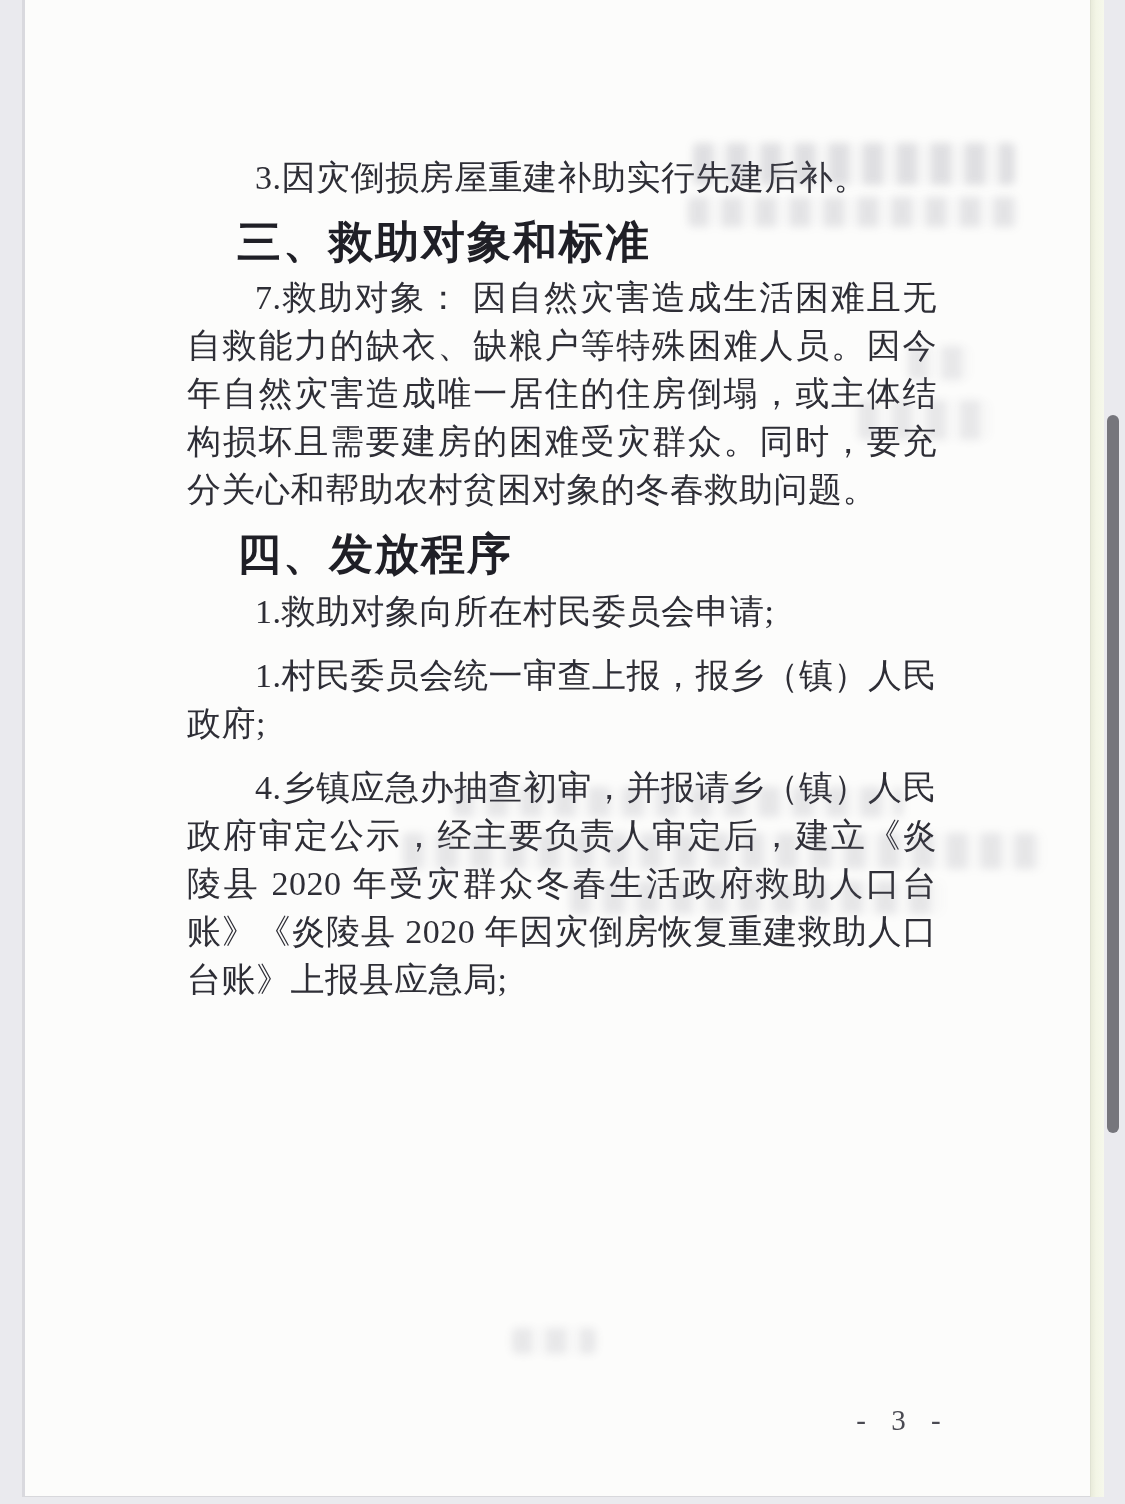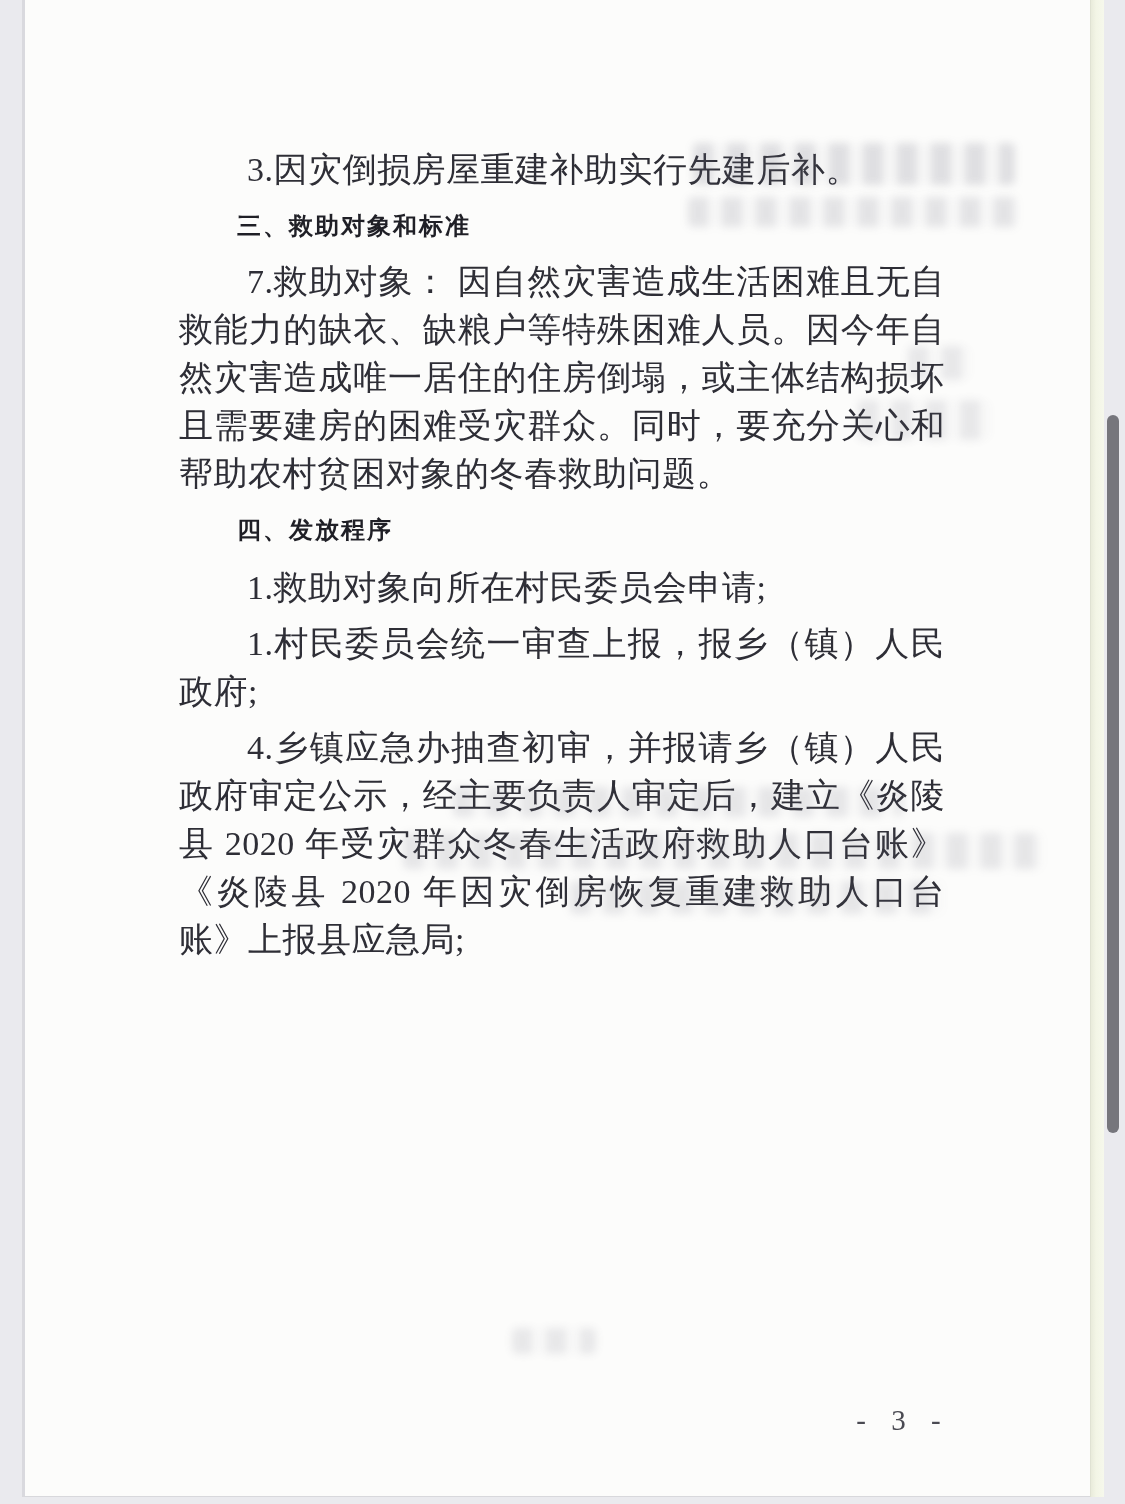--- a/index.html
+++ b/index.html
@@ -42,30 +42,30 @@
     position:absolute;
     left:146px;top:138px;
     width:782px;
     font-size:34px;
     line-height:48px;
     color:#2e2e36;
     text-align:justify;
     word-break:break-all;
   }
   .para{
-    margin:8px;
+    margin:16px;
     text-indent:68px;
     letter-spacing:0.5px;
   }
   .heading{
     margin:0;
     padding-left:66px;
     font-family:"Liberation Sans","DejaVu Sans",sans-serif;
     font-weight:700;
-    font-size:24px;
+    font-size:44px;
     color:#1f1f26;
     letter-spacing:2px;
   }
   
   .content > *:nth-child(2){margin-top:4px;}
   .content > *:nth-child(3){margin-top:8px;}
   .content > *:nth-child(4){margin-top:5px;}
   .content > *:nth-child(5){margin-top:10px;}
   .content > *:nth-child(6){margin-top:1px;}
   .content > *:nth-child(9){margin-top:1px;}

